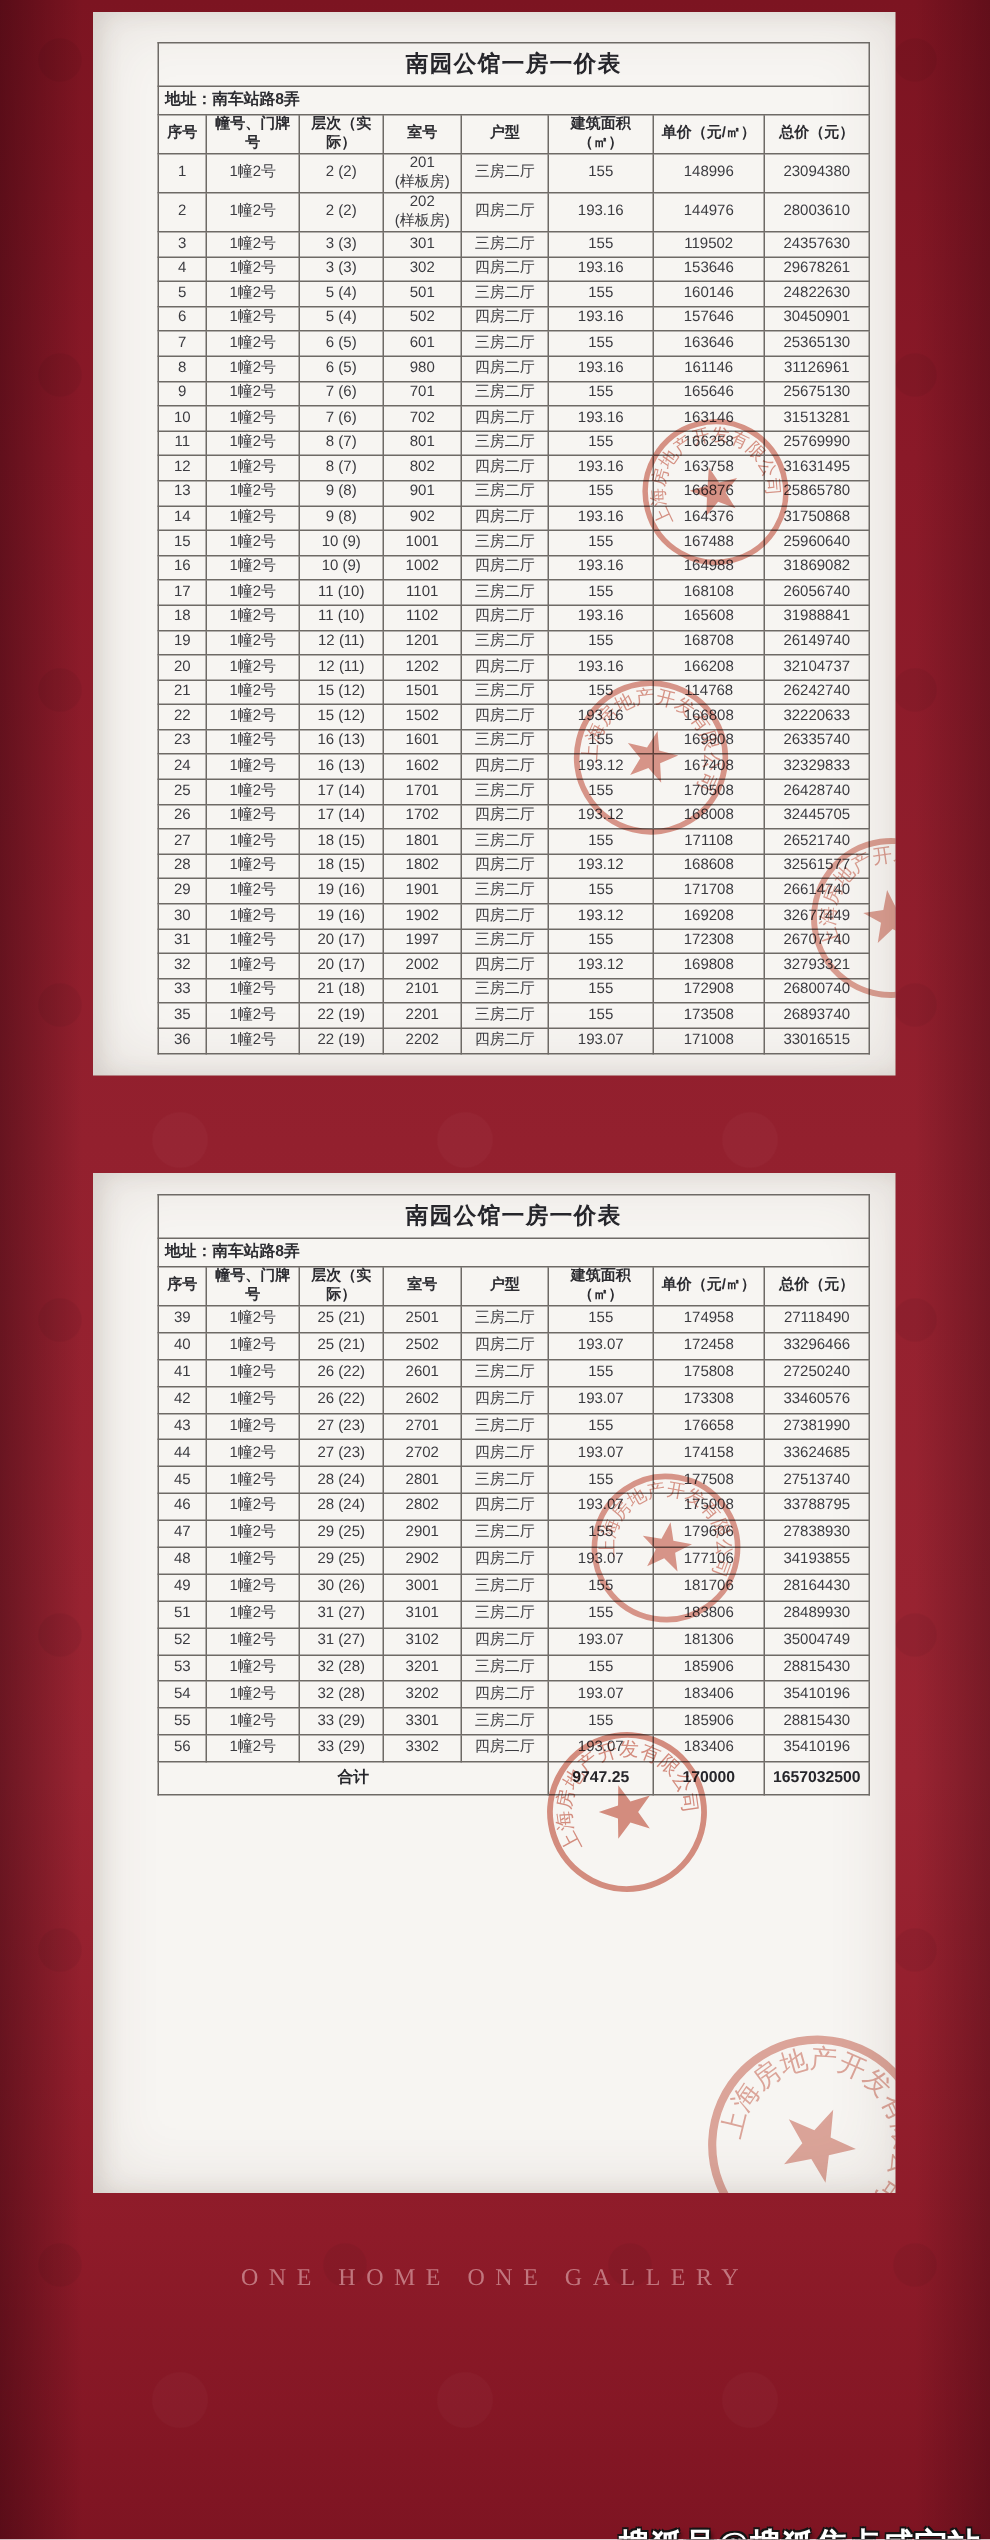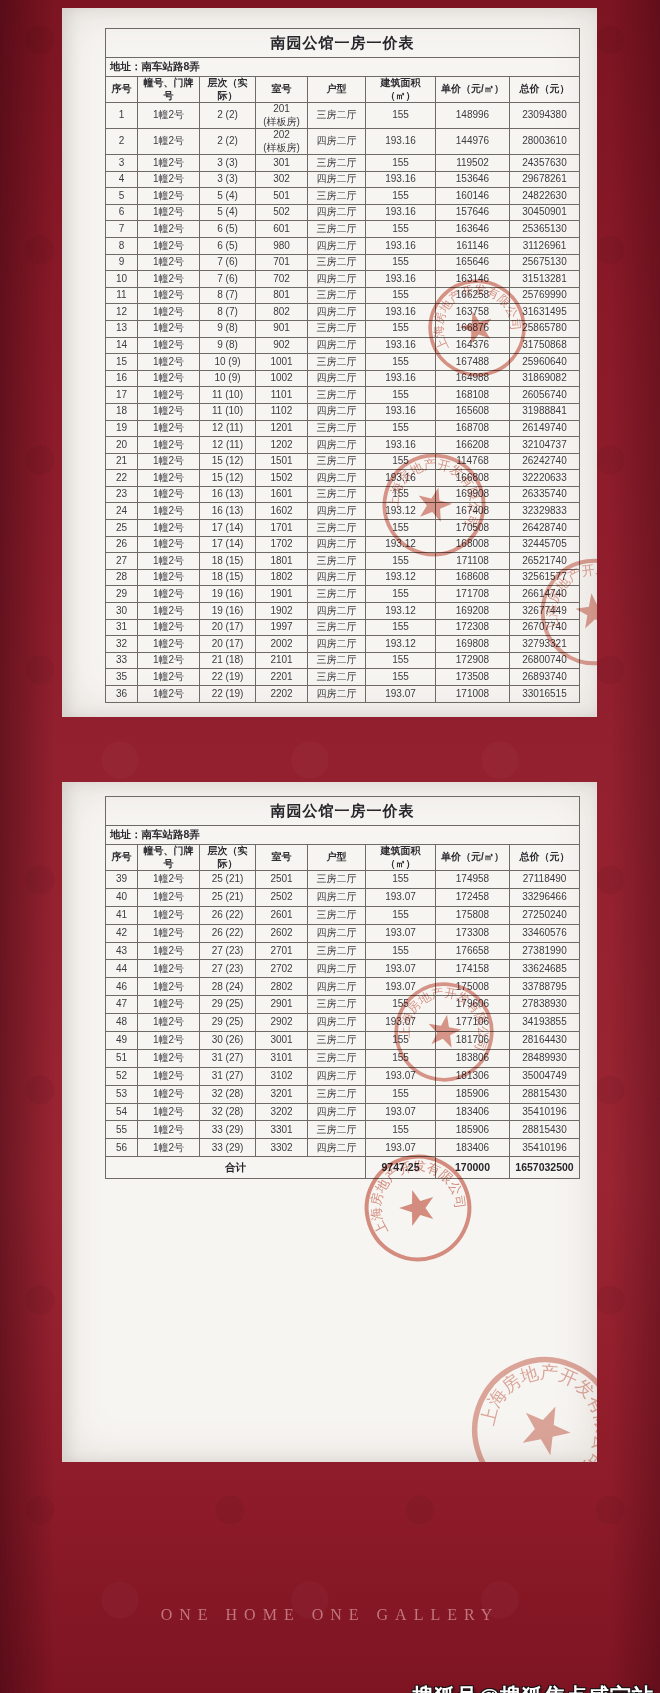--- a/index.html
+++ b/index.html
@@ -35,21 +35,21 @@
     overflow:hidden;
   }
   .title-row td{font-size:15px;font-weight:bold;height:28px;color:#26262b;letter-spacing:1px;}
   .addr-row td{text-align:left;font-weight:bold;font-size:10.5px;height:18px;padding-left:4px;color:#2c2c31;}
   .head-row td{font-weight:bold;height:20px;font-size:10px;color:#2c2c31;}
   .sheet1 tbody[data-rows] td{height:15.6px;}
   .sheet2 tbody[data-rows] td{height:16.9px;}
   .total-row td{font-weight:bold;font-size:10.5px;height:21px;color:#26262b;}
   .stamp{position:absolute;mix-blend-mode:multiply;pointer-events:none;}
   .tagline{
-    position:absolute;top:1606px;left:0;width:660px;text-align:center;
+    position:absolute;top:1510px;left:0;width:660px;text-align:center;
     font-family:"Liberation Serif",serif;font-size:16px;letter-spacing:7px;
     color:#c1767e;
   }
   .watermark{
     position:absolute;top:1650px;right:6px;
     font-size:21px;font-weight:bold;color:#ffffff;letter-spacing:1px;
     text-shadow:-1px -1px 0 #141414,1px -1px 0 #141414,-1px 1px 0 #141414,1px 1px 0 #141414,2px 2px 3px rgba(0,0,0,.55);
     margin-top:32px;
   }
 </style>
@@ -556,20 +556,30 @@
             <td>44</td>
             <td>1幢2号</td>
             <td>27 (23)</td>
             <td>2702</td>
             <td>四房二厅</td>
             <td>193.07</td>
             <td>174158</td>
             <td>33624685</td>
           </tr>
           <tr>
+            <td>45</td>
+            <td>1幢2号</td>
+            <td>28 (24)</td>
+            <td>2801</td>
+            <td>三房二厅</td>
+            <td>155</td>
+            <td>177508</td>
+            <td>27513740</td>
+          </tr>
+          <tr>
             <td>46</td>
             <td>1幢2号</td>
             <td>28 (24)</td>
             <td>2802</td>
             <td>四房二厅</td>
             <td>193.07</td>
             <td>175008</td>
             <td>33788795</td>
           </tr>
           <tr>

